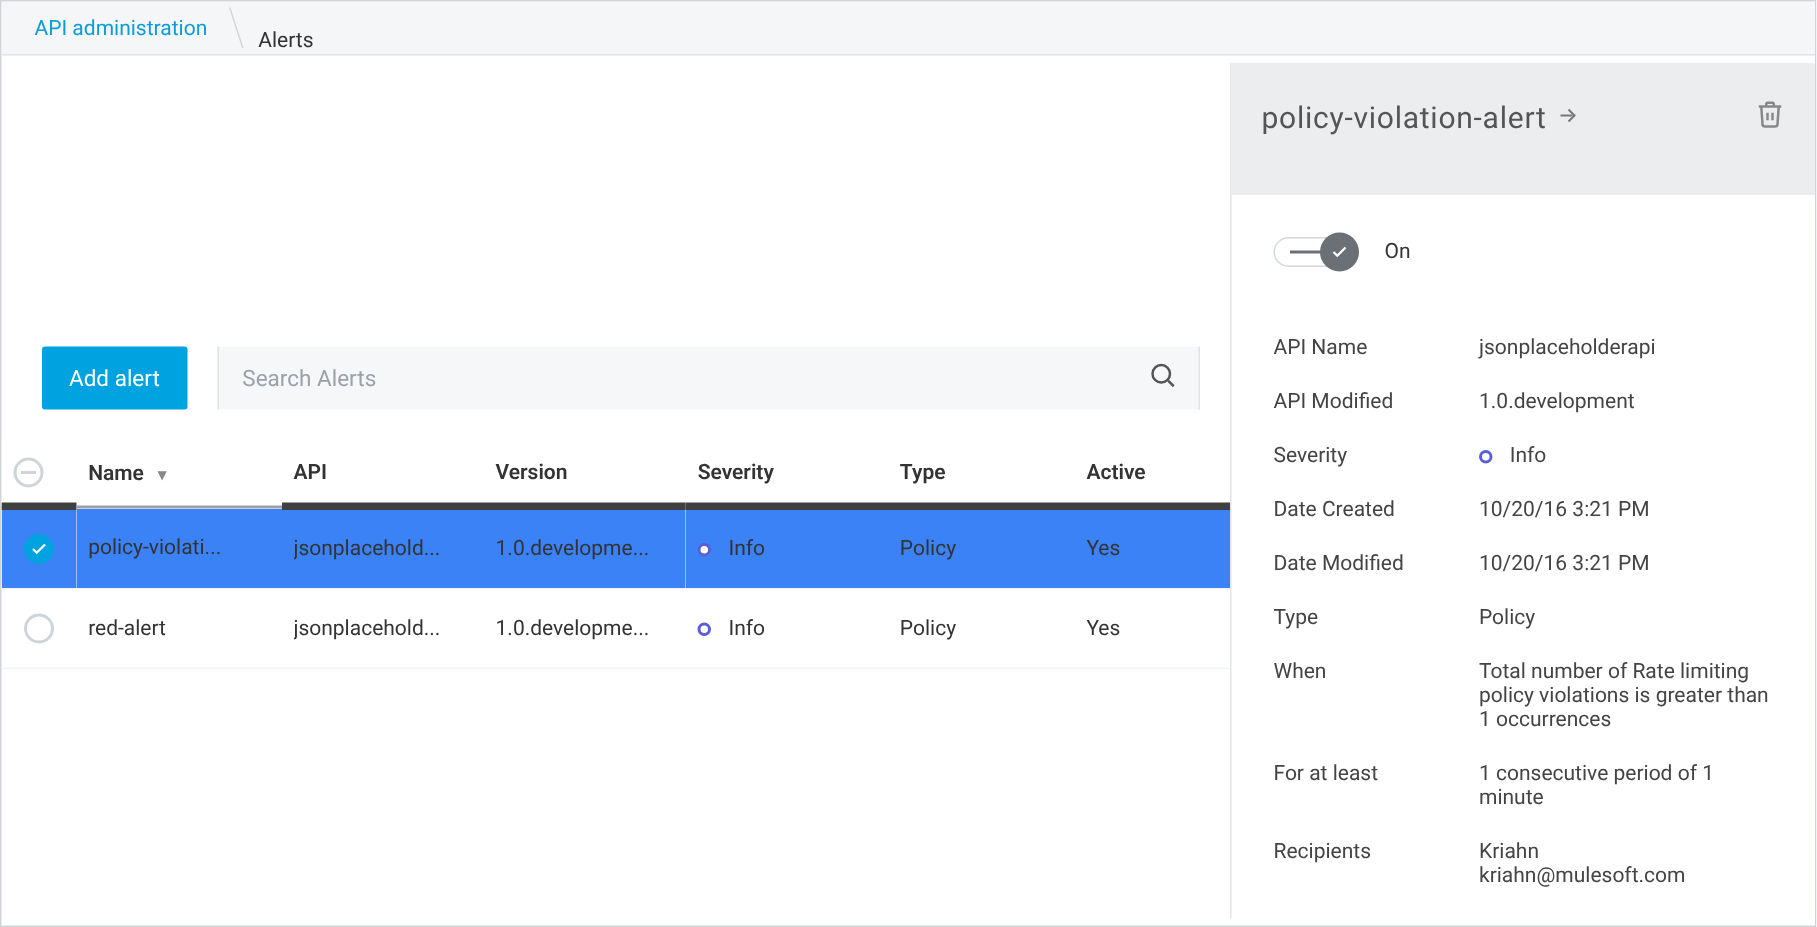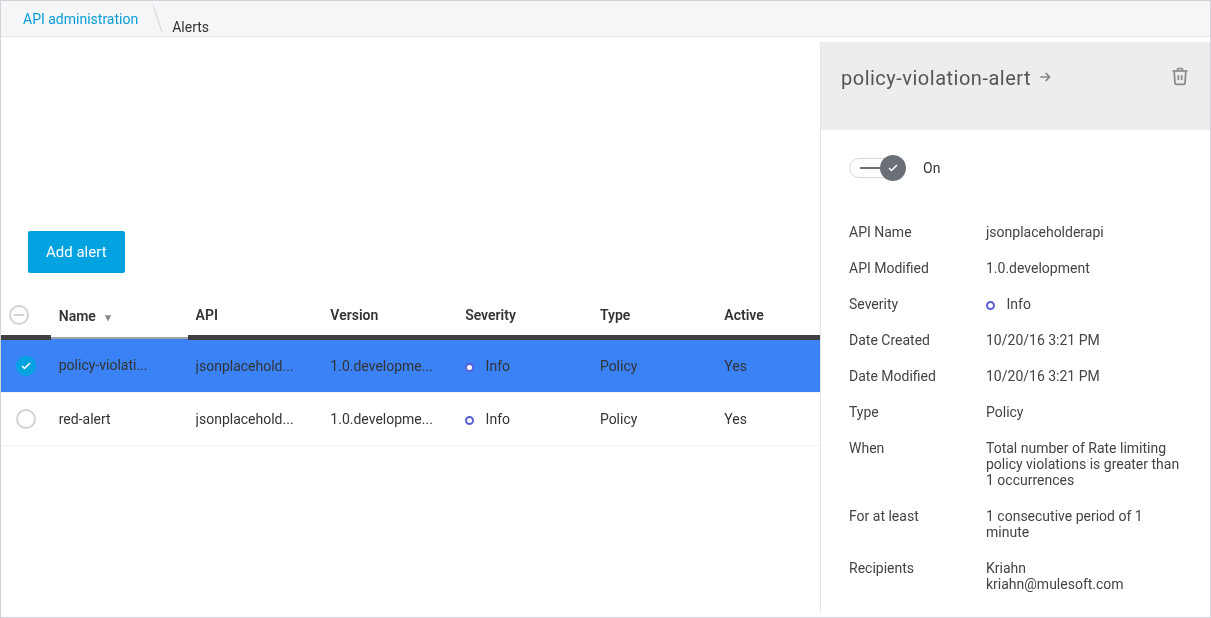--- a/index.html
+++ b/index.html
@@ -266,20 +266,29 @@
     </div>
   </div>
 
   <div class="main">
 
     <div class="left">
       <div class="toolbar">
         <button class="add-btn">
           <span>Add alert</span>
         </button>
+        <div class="search-wrap">
+          <input class="search-input" type="text" placeholder="Search Alerts" style="">
+          <span class="search-icon">
+            <svg width="20" height="20" viewBox="0 0 24 24" fill="none" stroke="currentColor" stroke-width="2">
+              <circle cx="11" cy="11" r="7"></circle>
+              <line x1="21" y1="21" x2="16.5" y2="16.5"></line>
+            </svg>
+          </span>
+        </div>
       </div>
 
       <table class="table">
         <colgroup>
           <col class="col-check">
             <col class="col-name">
             <col class="col-api">
           <col class="col-version">
             <col class="col-severity">
             <col class="col-type">

